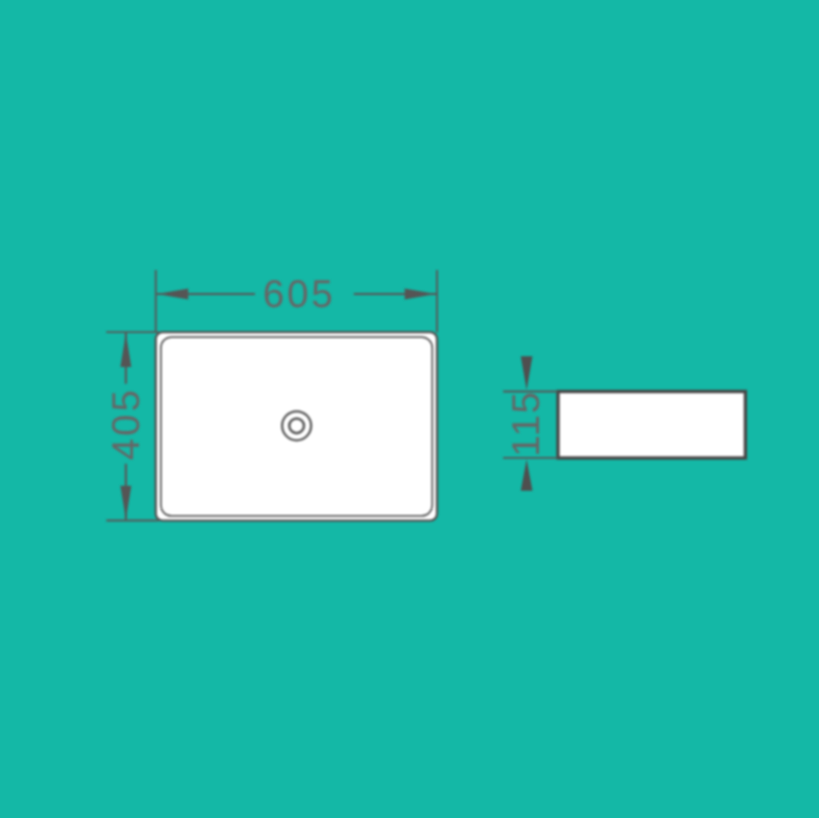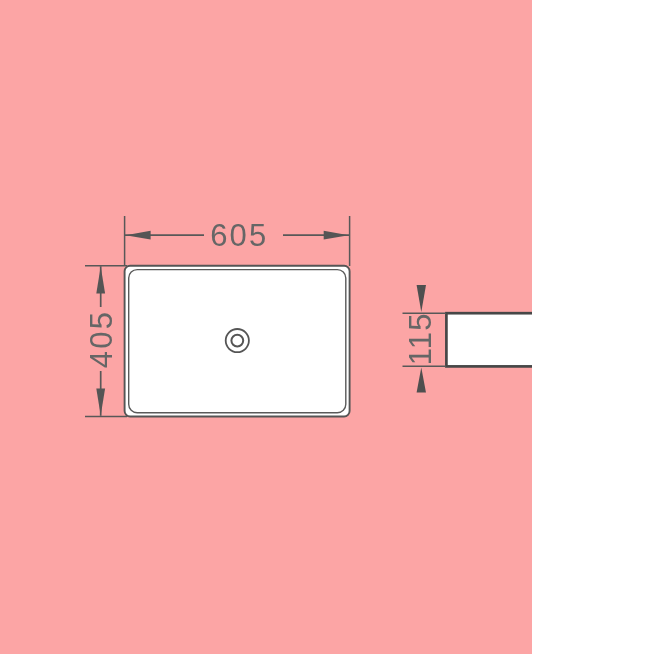--- a/index.html
+++ b/index.html
@@ -1,16 +1,16 @@
 <!DOCTYPE html>
 <html><head>
 <meta charset="utf-8">
 <style>
   html,body{margin:0;padding:0;background:#ffffff;}
-  .page{width:532px;height:654px;position:relative;overflow:hidden;background:#fca5a5;}
+  .page{width:655px;height:654px;position:relative;overflow:hidden;background:#14b8a6;}
   svg{position:absolute;left:0;top:0;filter:blur(0.75px);}
   text{font-family:"Liberation Sans", sans-serif;}
 </style>
 </head>
 <body>
 <div class="page">
 <svg width="655" height="654" viewBox="0 0 655 654">
 
   <rect x="124.6" y="265.7" width="225" height="150.8" rx="5.5" fill="#ffffff" stroke="#555555" stroke-width="1.9"></rect>
 

